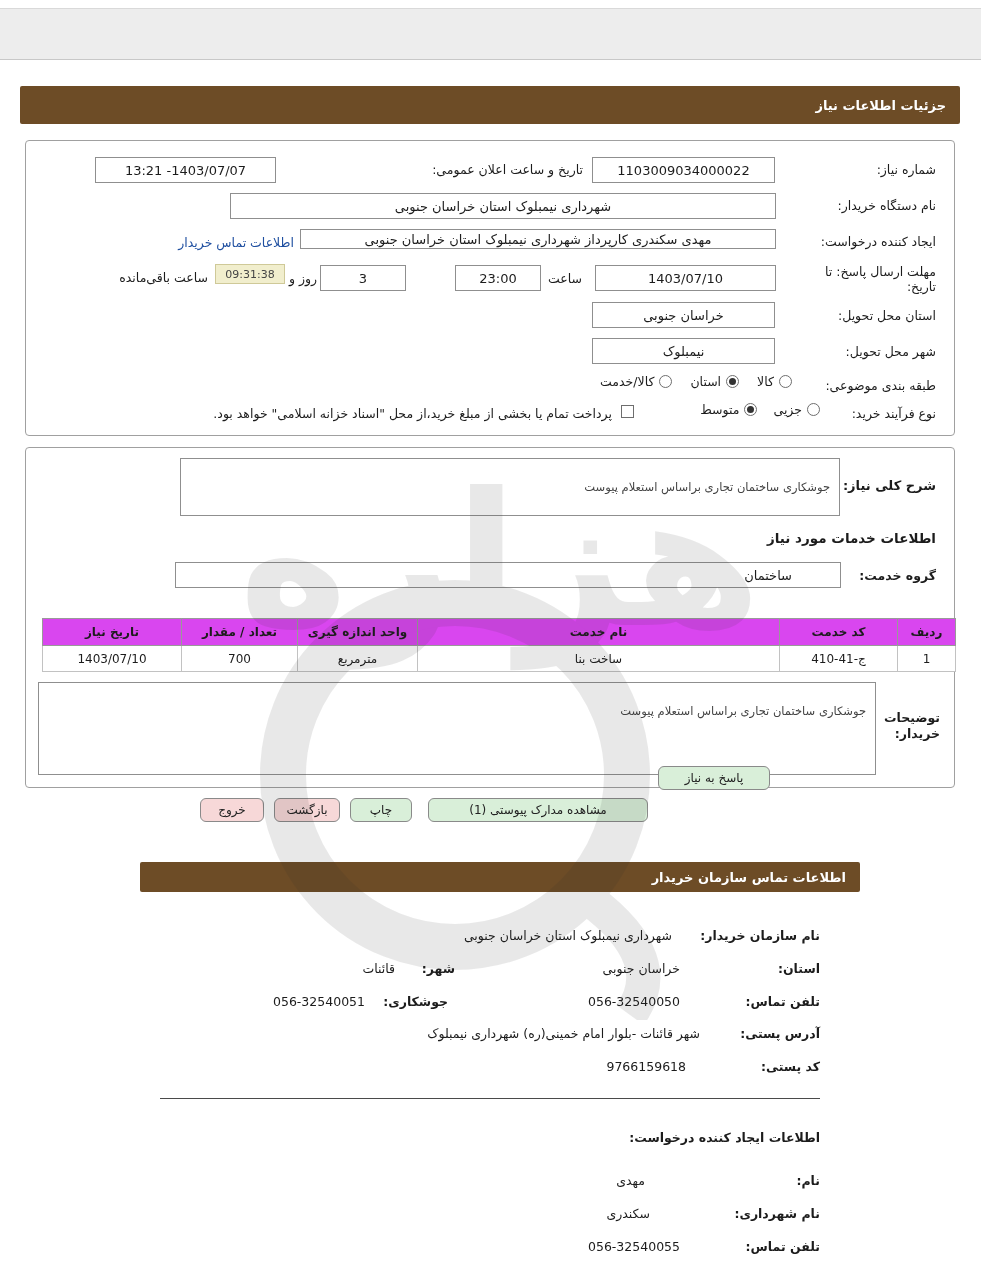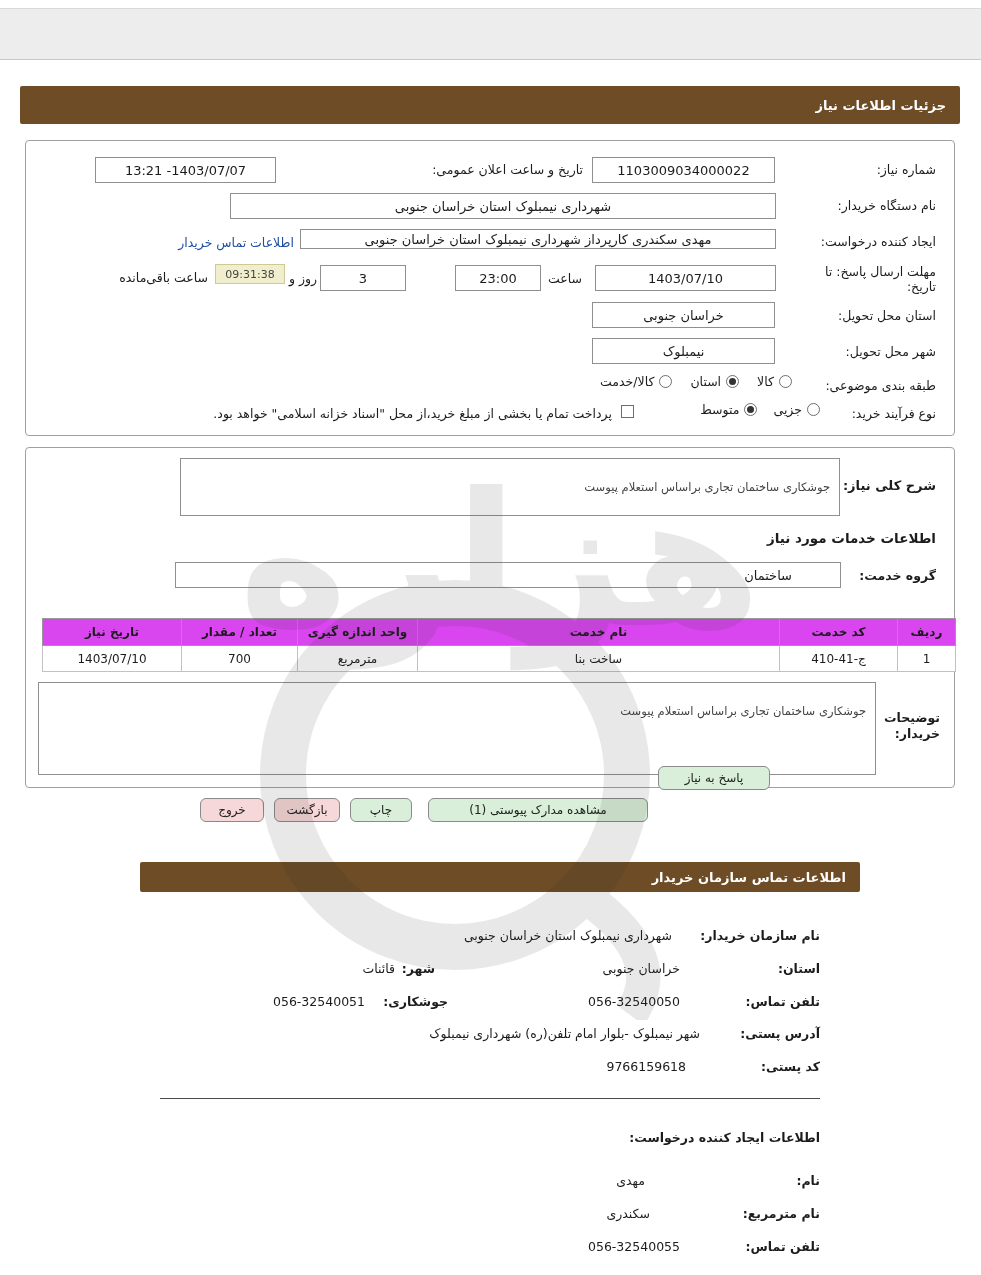--- a/index.html
+++ b/index.html
@@ -157,42 +157,42 @@
 
   <div class="abs bar" style="left:140px;top:862px;width:720px;height:30px">
     <span class="t">اطلاعات تماس سازمان خریدار</span>
   </div>
 
   <div class="abs clbl" style="right:161px;top:928px">نام سازمان خریدار:</div>
   <div class="abs cval" style="right:309px;top:928px">شهرداری نیمبلوک استان خراسان جنوبی</div>
 
   <div class="abs clbl" style="right:161px;top:961px">استان:</div>
   <div class="abs cval" style="right:301px;top:961px">خراسان جنوبی</div>
-  <div class="abs clbl" style="right:546px;top:961px">شهر:</div>
+  <div class="abs clbl" style="right:526px;top:961px">شهر:</div>
   <div class="abs cval" style="right:586px;top:961px">قائنات</div>
 
   <div class="abs clbl" style="right:161px;top:994px">تلفن تماس:</div>
   <div class="abs cval ltr" style="right:301px;top:994px">056-32540050</div>
   <div class="abs clbl" style="right:533px;top:994px">جوشکاری:</div>
   <div class="abs cval ltr" style="right:616px;top:994px">056-32540051</div>
 
   <div class="abs clbl" style="right:161px;top:1026px">آدرس پستی:</div>
-  <div class="abs cval" style="right:281px;top:1026px">شهر نیمبلوک -بلوار امام تلفن(ره) شهرداری نیمبلوک</div>
+  <div class="abs cval" style="right:281px;top:1026px">شهر قائنات -بلوار امام خمینی(ره) شهرداری نیمبلوک</div>
 
   <div class="abs clbl" style="right:161px;top:1059px">کد پستی:</div>
   <div class="abs cval ltr" style="right:295px;top:1059px">9766159618</div>
 
   <div class="abs divider" style="left:160px;top:1098px;width:660px;height:0"></div>
 
   <div class="abs clbl" style="right:161px;top:1130px">اطلاعات ایجاد کننده درخواست:</div>
 
   <div class="abs clbl" style="right:161px;top:1173px">نام:</div>
   <div class="abs cval" style="right:336px;top:1173px">مهدی</div>
 
-  <div class="abs clbl" style="right:161px;top:1206px">نام مترمربع:</div>
+  <div class="abs clbl" style="right:161px;top:1206px">نام شهرداری:</div>
   <div class="abs cval" style="right:331px;top:1206px">سکندری</div>
 
   <div class="abs clbl" style="right:161px;top:1239px">تلفن تماس:</div>
   <div class="abs cval ltr" style="right:301px;top:1239px">056-32540055</div>
 
   <svg class="abs watermark" style="left:30px;top:460px" width="900" height="560" viewBox="0 0 900 560" xmlns="http://www.w3.org/2000/svg">
     <g fill="#2a2a2a" stroke="#2a2a2a">
       <text x="470" y="165" font-size="185" font-weight="bold" text-anchor="middle" font-family="DejaVu Sans, sans-serif" stroke="none">هزاره</text>
       <circle cx="425" cy="315" r="172" fill="none" stroke-width="46"></circle>
       <path d="M 560 440 Q 640 500 600 555" fill="none" stroke-width="34"></path>

